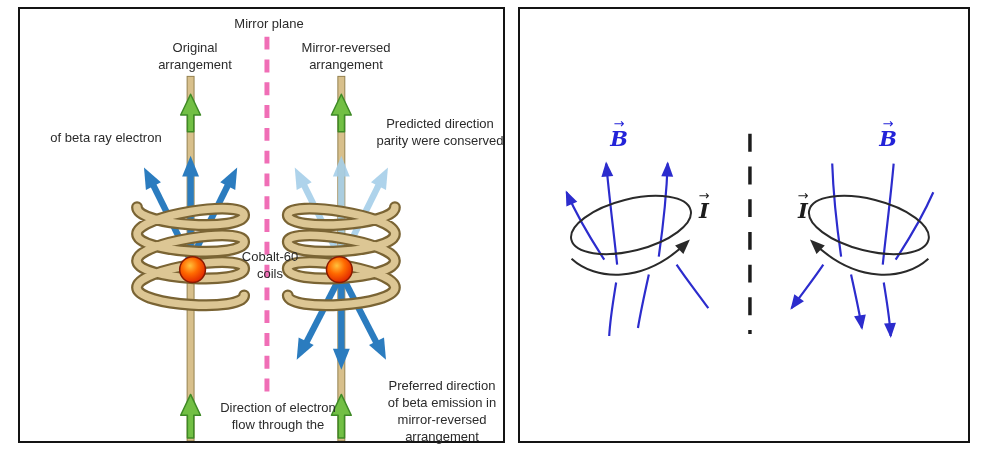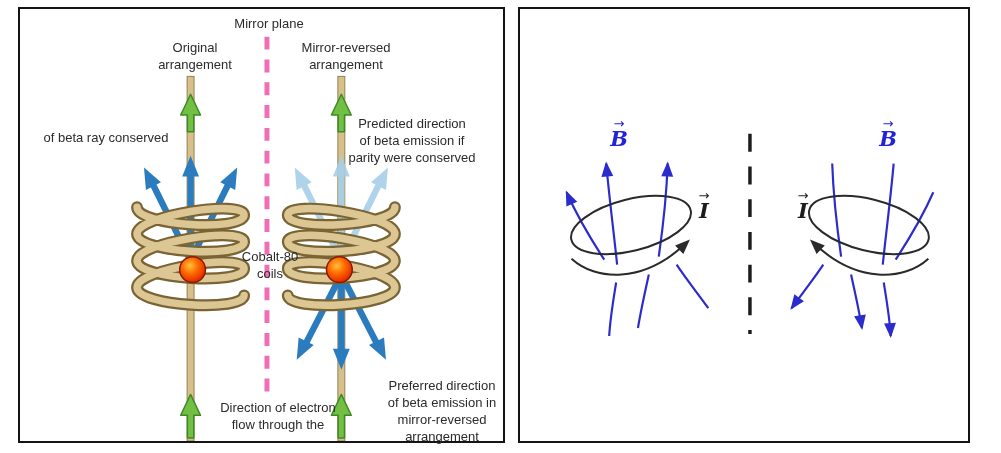--- a/index.html
+++ b/index.html
@@ -117,29 +117,28 @@
     <div class="lbl" style="left:249px;top:6px">Mirror plane</div>
     <div class="lbl" style="left:175px;top:30px">
       <div>Original</div>
       <div>arrangement</div>
     </div>
     <div class="lbl" style="left:326px;top:30px">
       <div>Mirror-reversed</div>
       <div>arrangement</div>
     </div>
     <div class="lbl" style="left:86px;top:120px">
-      <div>of beta ray conserved</div>
-    </div>
-    <div class="lbl" style="left:392px;top:106px">
+      <div>of beta ray electron</div>
+    </div>
+    <div class="lbl" style="left:420px;top:106px">
       <div>Predicted direction</div>
-      <div>of beta emission if</div>
       <div>parity were conserved</div>
     </div>
     <div class="lbl" style="left:250px;top:239px">
-      <div>Cobalt-80</div>
+      <div>Cobalt-60</div>
       <div>coils</div>
     </div>
     <div class="lbl" style="left:258px;top:390px">
       <div>Direction of electron</div>
       <div>flow through the</div>
     </div>
     <div class="lbl" style="left:422px;top:368px">
       <div>Preferred direction</div>
       <div>of beta emission in</div>
       <div>mirror-reversed</div>

